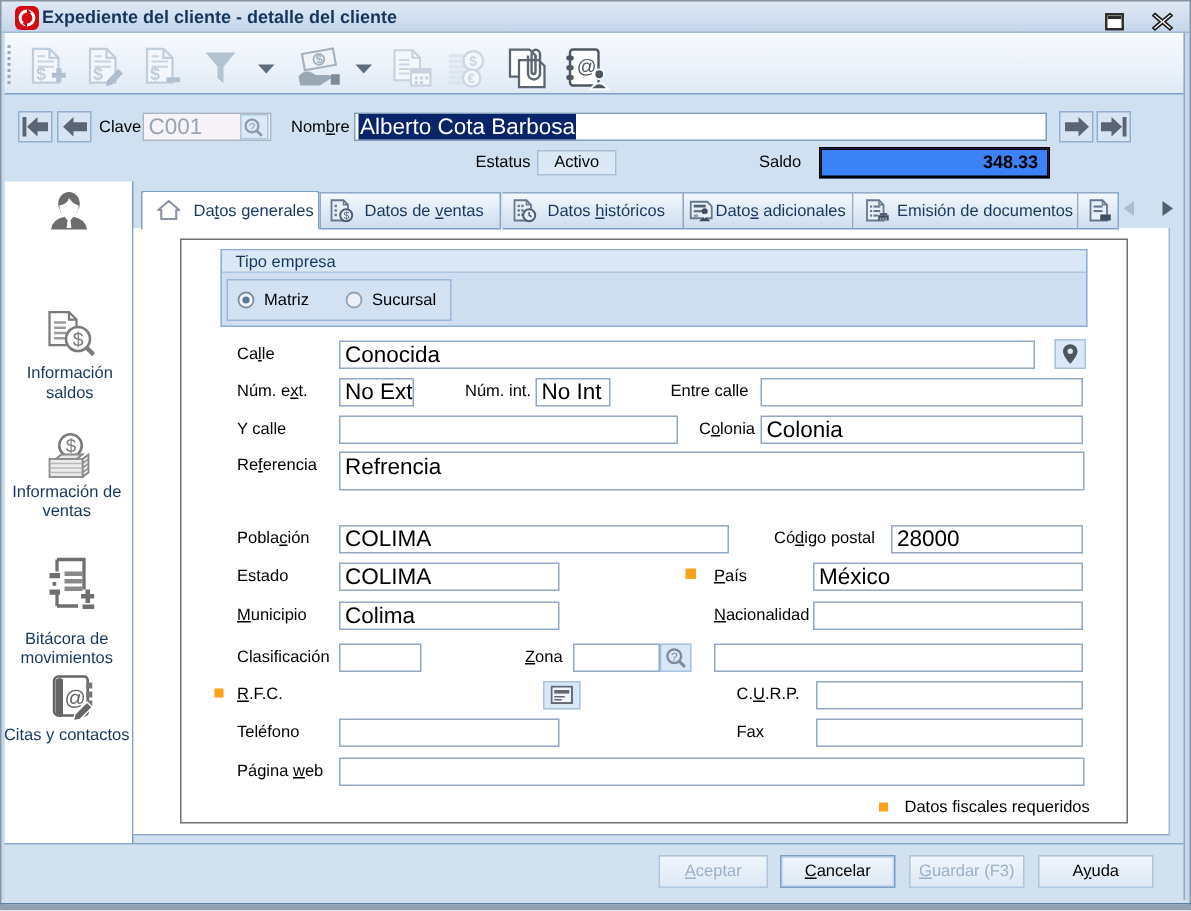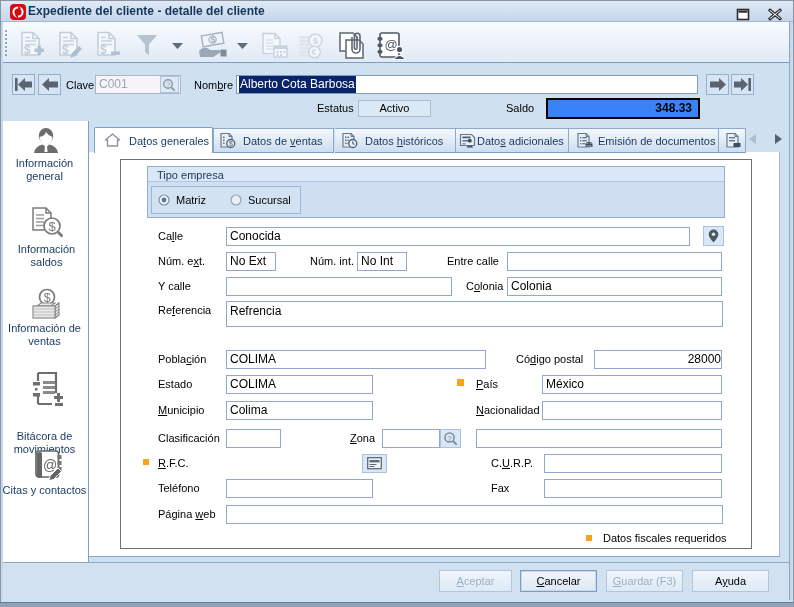--- a/index.html
+++ b/index.html
@@ -1,20 +1,20 @@
 <!DOCTYPE html>
 <html><head>
 <meta charset="utf-8">
 <style>
 html,body{margin:0;padding:0;}
 body{width:794px;height:607px;overflow:hidden;font-family:"Liberation Sans",sans-serif;}
 .win{position:relative;width:794px;height:607px;background:#cfe0f0;overflow:hidden;}
 .abs{position:absolute;}
 .lb{position:absolute;font-size:11px;color:#000;white-space:nowrap;line-height:11px;}
-.in{position:absolute;border:1px solid #93a8c4;background:#fff;font-size:12px;color:#000;
+.in{position:absolute;border:1px solid #93a8c4;background:#fff;font-size:15px;color:#000;
     height:19px;line-height:17px;box-sizing:border-box;padding-left:3px;white-space:nowrap;overflow:hidden;}
 .blt{position:absolute;width:6px;height:6px;background:#f9a21a;}
 .navy{color:#17375e;}
 .btn{position:absolute;height:22px;box-sizing:border-box;border:1px solid #b0c6de;
      background:linear-gradient(#f0f5fb,#dde9f5);font-size:11px;text-align:center;line-height:20px;color:#000;}
 u{text-decoration:underline;}
 </style>
 </head>
 <body>
 <div class="win">
@@ -188,34 +188,33 @@
 <svg class="abs" style="left:709px;top:77px" width="18" height="15" viewBox="0 0 18 15">
  <path d="M17 7.5 L10 1 V4.5 H1 V10.5 H10 V14 Z" fill="#5a6472"></path>
 </svg>
 <div class="abs" style="left:731px;top:74px;width:23px;height:21px;background:#d6e4f3;border:1px solid #93b0d2;box-sizing:border-box;"></div>
 <svg class="abs" style="left:733px;top:77px" width="19" height="15" viewBox="0 0 19 15">
  <path d="M15 7.5 L8 1 V4.5 H1 V10.5 H8 V14 Z" fill="#5a6472"></path>
  <rect x="15.4" y="1" width="2.6" height="13" fill="#5a6472"></rect>
 </svg>
 
 <div class="lb" style="left:317px;top:103px;">Estatus</div>
-<div class="abs" style="left:358px;top:100px;width:73px;height:17px;background:#dbe8f5;border:1px solid #a9bdd5;box-sizing:border-box;font-size:11px;text-align:center;line-height:15px;color:#000;">Activo</div>
+<div class="abs" style="left:358px;top:100px;width:53px;height:17px;background:#dbe8f5;border:1px solid #a9bdd5;box-sizing:border-box;font-size:11px;text-align:center;line-height:15px;color:#000;">Activo</div>
 <div class="lb" style="left:506px;top:103px;">Saldo</div>
 <div class="abs" style="left:546px;top:98px;width:154px;height:21px;background:#3b82f6;border:1px solid #000;outline:1px solid #000;outline-offset:-2px;box-sizing:border-box;font-size:12px;font-weight:bold;text-align:right;line-height:19px;padding-right:7px;color:#000;">348.33</div>
 
 <div class="abs" style="left:3px;top:121px;width:85px;height:441px;background:#ffffff;"></div>
 <div class="abs" style="left:88px;top:121px;width:1px;height:441px;background:#7da0c8;"></div>
 
 <svg class="abs" style="left:32px;top:126px" width="28" height="28" viewBox="0 0 28 28">
  <path d="M14 2 a7.2 8 0 0 1 7.2 8 c0 1 -0.2 2 -0.6 2.9 a7.2 8.5 0 0 1 -13.2 0 c-0.4 -0.9 -0.6 -1.9 -0.6 -2.9 a7.2 8 0 0 1 7.2 -8 z" fill="#6d6d6d"></path>
  <path d="M14 6 q-1 4 -6.5 5 a6.5 7.5 0 0 0 13 0 q-4.5 -1.5 -6.5 -5 z" fill="#fff"></path>
  <path d="M2 27 q1 -7 9 -8.5 l3 3.5 3 -3.5 q8 1.5 9 8.5 z" fill="#6d6d6d"></path>
  <path d="M13 22 h2 l0.6 5 h-3.2 z" fill="#fff" transform="translate(0,-1)"></path>
 </svg>
-<div class="lb navy" style="left:2px;top:157px;width:85px;text-align:center;line-height:13px;white-space:normal;">Información general</div>
 
 <svg class="abs" style="left:31px;top:206px" width="32" height="35" viewBox="0 0 32 35">
  <g stroke="#7b7b7b" fill="#fff" stroke-width="1.5">
   <path d="M2 2 h13 l5 5 v17 h-18 z"></path>
         <path d="M15 2 v5 h5" fill="none"></path>
  </g>
  <g stroke="#9c9c9c" stroke-width="1.6">
         <path d="M5 9 h8 M5 12.5 h8 M5 16 h8 M5 19.5 h8"></path>
       </g>
  <circle cx="21" cy="20" r="8" fill="#fff" stroke="#7b7b7b" stroke-width="1.7"></circle>
@@ -248,21 +247,21 @@
         <rect x="2" y="22" width="7" height="3.5"></rect>
  </g>
  <g fill="#8a8a8a">
         <rect x="12" y="10" width="12" height="3"></rect>
         <rect x="12" y="15" width="12" height="3"></rect>
         <rect x="12" y="20" width="12" height="3"></rect>
       </g>
  <path d="M23 25 h3 v-3 h3 v3 h3 v3 h-3 v3 h-3 v-3 h-3 z" fill="#6f6f6f"></path>
  <rect x="24" y="32" width="8" height="3" fill="#6f6f6f"></rect>
 </svg>
-<div class="lb navy" style="left:2px;top:430px;width:85px;text-align:center;line-height:13px;white-space:normal;">Bitácora de movimientos</div>
+<div class="lb navy" style="left:2px;top:420px;width:85px;text-align:center;line-height:13px;white-space:normal;">Bitácora de movimientos</div>
 
 <svg class="abs" style="left:33px;top:450px" width="30" height="32" viewBox="0 0 30 32">
  <path d="M3 4 a3 3 0 0 1 3 -3 h17 a2.5 2.5 0 0 1 2.5 2.5 v21 a2.5 2.5 0 0 1 -2.5 2.5 h-17 a3 3 0 0 1 -3 -3 z" fill="#fff" stroke="#666" stroke-width="1.7"></path>
  <path d="M4 3 q3 -2 5 0 v24 q-2 2 -5 0 z" fill="#666"></path>
  <text x="10" y="20" font-size="14" fill="#666" font-family="Liberation Sans">@</text>
  <g fill="#777">
         <rect x="24.5" y="5" width="4" height="4"></rect>
         <rect x="24.5" y="11" width="4" height="4"></rect>
         <rect x="24.5" y="17" width="4" height="4"></rect>
       </g>
@@ -399,21 +398,21 @@
 <div class="in" style="left:226px;top:277px;width:226px;"></div>
 <div class="lb" style="left:466px;top:281px;">C<u>o</u>lonia</div>
 <div class="in" style="left:507px;top:277px;width:215px;">Colonia</div>
 
 <div class="lb" style="left:158px;top:305px;">Re<u>f</u>erencia</div>
 <div class="in" style="left:226px;top:301px;width:497px;height:26px;line-height:15px;padding-top:2px;">Refrencia</div>
 
 <div class="lb" style="left:158px;top:354px;">Pobla<u>c</u>ión</div>
 <div class="in" style="left:226px;top:350px;width:260px;">COLIMA</div>
 <div class="lb" style="left:516px;top:354px;">Có<u>d</u>igo postal</div>
-<div class="in" style="left:594px;top:350px;width:128px;text-align:right;">28000</div>
+<div class="in" style="left:594px;top:350px;width:128px;">28000</div>
 
 <div class="lb" style="left:158px;top:379px;">Estado</div>
 <div class="in" style="left:226px;top:375px;width:147px;">COLIMA</div>
 <div class="blt" style="left:457px;top:379px;width:7px;height:7px;"></div>
 <div class="lb" style="left:476px;top:379px;"><u>P</u>aís</div>
 <div class="in" style="left:542px;top:375px;width:180px;">México</div>
 
 <div class="lb" style="left:158px;top:405px;"><u>M</u>unicipio</div>
 <div class="in" style="left:226px;top:401px;width:147px;">Colima</div>
 <div class="lb" style="left:476px;top:405px;"><u>N</u>acionalidad</div>

